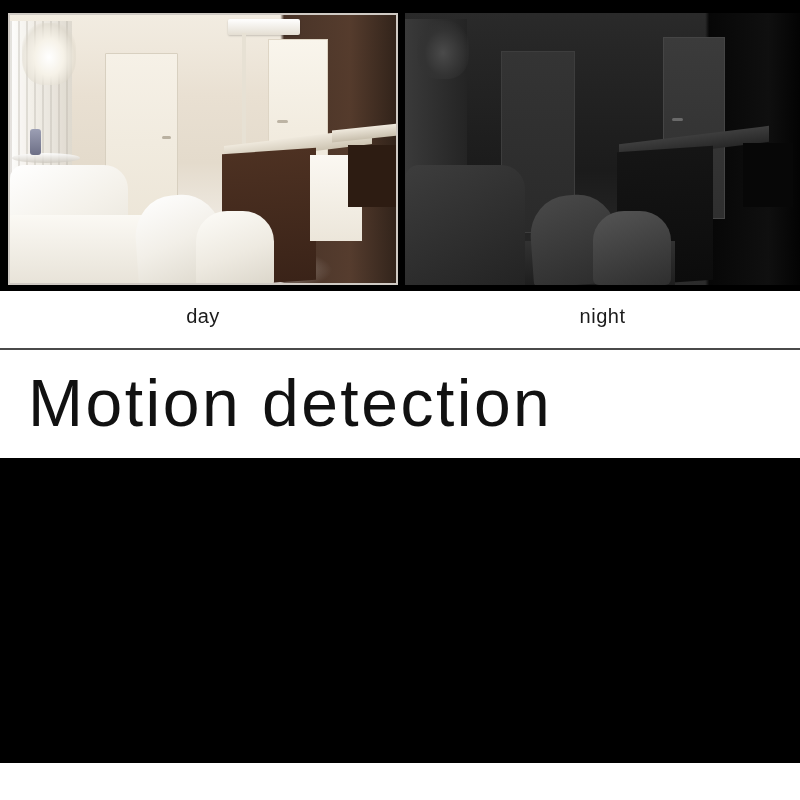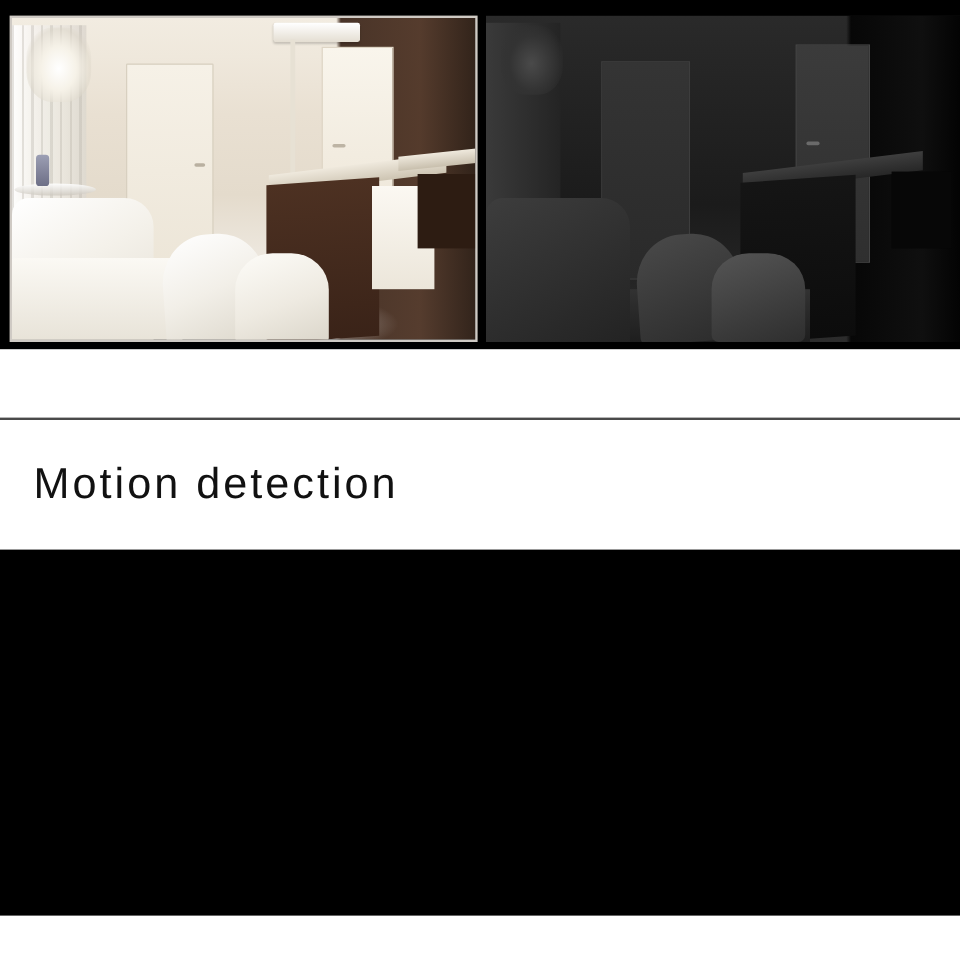--- a/index.html
+++ b/index.html
@@ -110,21 +110,21 @@
 
   
   .caption-band{position:absolute;left:0;top:291px;width:800px;height:57px;background:#ffffff;}
   .caption{position:absolute;top:14px;font-size:20px;color:#1b1b1b;letter-spacing:.5px;text-align:center;}
   .caption-day{left:8px;width:390px;}
   .caption-night{left:405px;width:395px;}
   .hairline{position:absolute;left:0;top:348px;width:800px;height:2px;background:#4a4a4a;}
 
   
   .heading-band{position:absolute;left:0;top:350px;width:800px;height:108px;background:#ffffff;}
-  .heading{position:absolute;left:28px;top:22px;font-size:36px;line-height:62px;
+  .heading{position:absolute;left:28px;top:22px;font-size:66px;line-height:62px;
     color:#111111;letter-spacing:2.5px;font-weight:400;white-space:nowrap;}
 
   
   .dark-section{position:absolute;left:0;top:458px;width:800px;height:305px;background:#000000;}
 </style>
 </head>
 <body>
 
 <div class="page">
 
@@ -162,20 +162,24 @@
         <div class="n-cab"></div>
         <div class="n-niche"></div>
         <div class="n-floor"></div>
         <div class="n-sofa"></div>
         <div class="n-chair"></div>
         <div class="n-chair2"></div>
       </div>
     </div>
   </div>
 
+  <div class="caption-band">
+    <div class="caption caption-day">day</div>
+    <div class="caption caption-night">night</div>
+  </div>
   <div class="hairline"></div>
 
   <div class="heading-band">
     <div class="heading">Motion detection</div>
   </div>
 
   <div class="dark-section">
 
     
     

